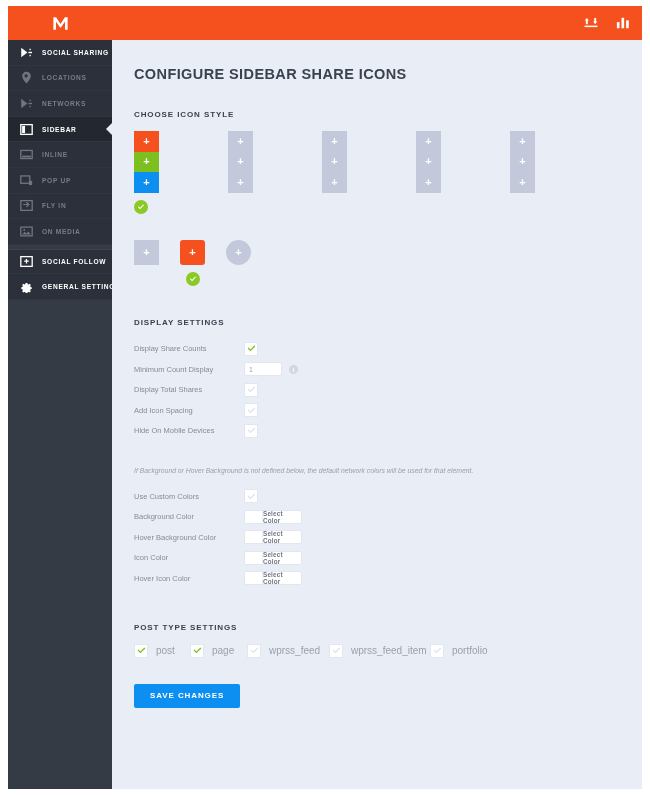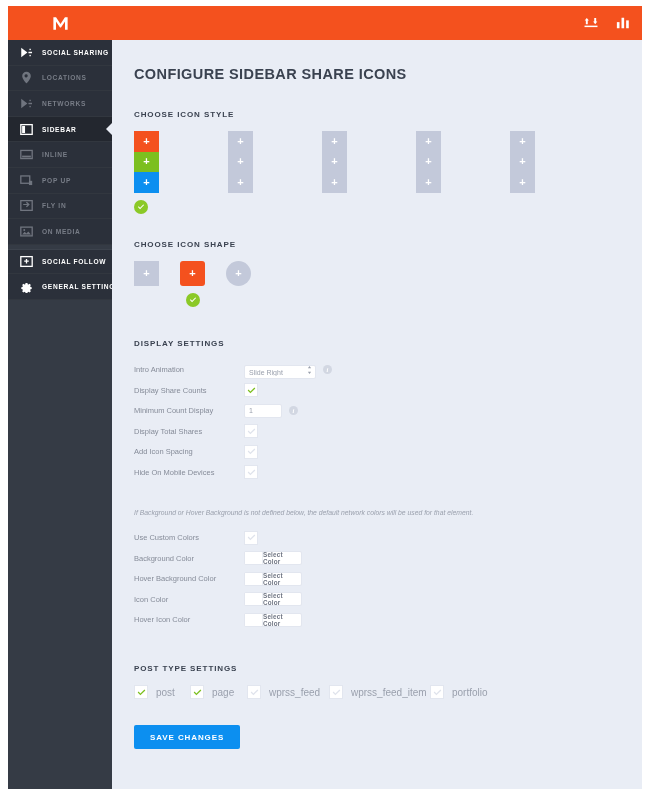--- a/index.html
+++ b/index.html
@@ -363,21 +363,20 @@
             <div class="cell">+</div>
             <div class="cell">+</div>
             <div class="cell">+</div>
           </div>
         </div>
 
       </div>
     </div>
 
     <div class="section" style="margin-bottom:32px;">
-      <div class="section-title">CHOOSE ICON SHAPE</div>
       <div class="shape-row">
 
         <div class="shape-opt">
           <div class="shape-box" style="border-radius:0">+</div>
         </div>
 
         <div class="shape-opt">
           <div class="shape-box" style="border-radius:3px;background:#f4511e">+</div>
           <div class="check">
             <svg viewBox="0 0 12 12">
@@ -389,32 +388,20 @@
         <div class="shape-opt">
           <div class="shape-box" style="border-radius:50%">+</div>
         </div>
 
       </div>
     </div>
 
     <div class="section">
       <div class="section-title">DISPLAY SETTINGS</div>
 
-      <div class="setting-row">
-        <span class="setting-label">Intro Animation</span>
-        <span class="sel-wrap">
-          <select class="sel">
-            <option>Slide Right</option>
-          </select>
-          <svg class="sel-arrows" viewBox="0 0 6 12">
-            <path fill="currentColor" d="M3 0.6l2.2 3H0.8zM3 11.4l-2.2-3h4.4z"></path>
-          </svg>
-        </span>
-        <span class="info">i</span>
-      </div>
 
       <div class="setting-row">
         <span class="setting-label">Display Share Counts</span>
         <span class="cb on">
           <svg viewBox="0 0 12 12">
               <path fill="currentColor" d="M4.5 9.6L0.9 6l1.2-1.2 2.4 2.4L9.9 2 11.1 3.2z"></path>
             </svg>
         </span>
       </div>
 

